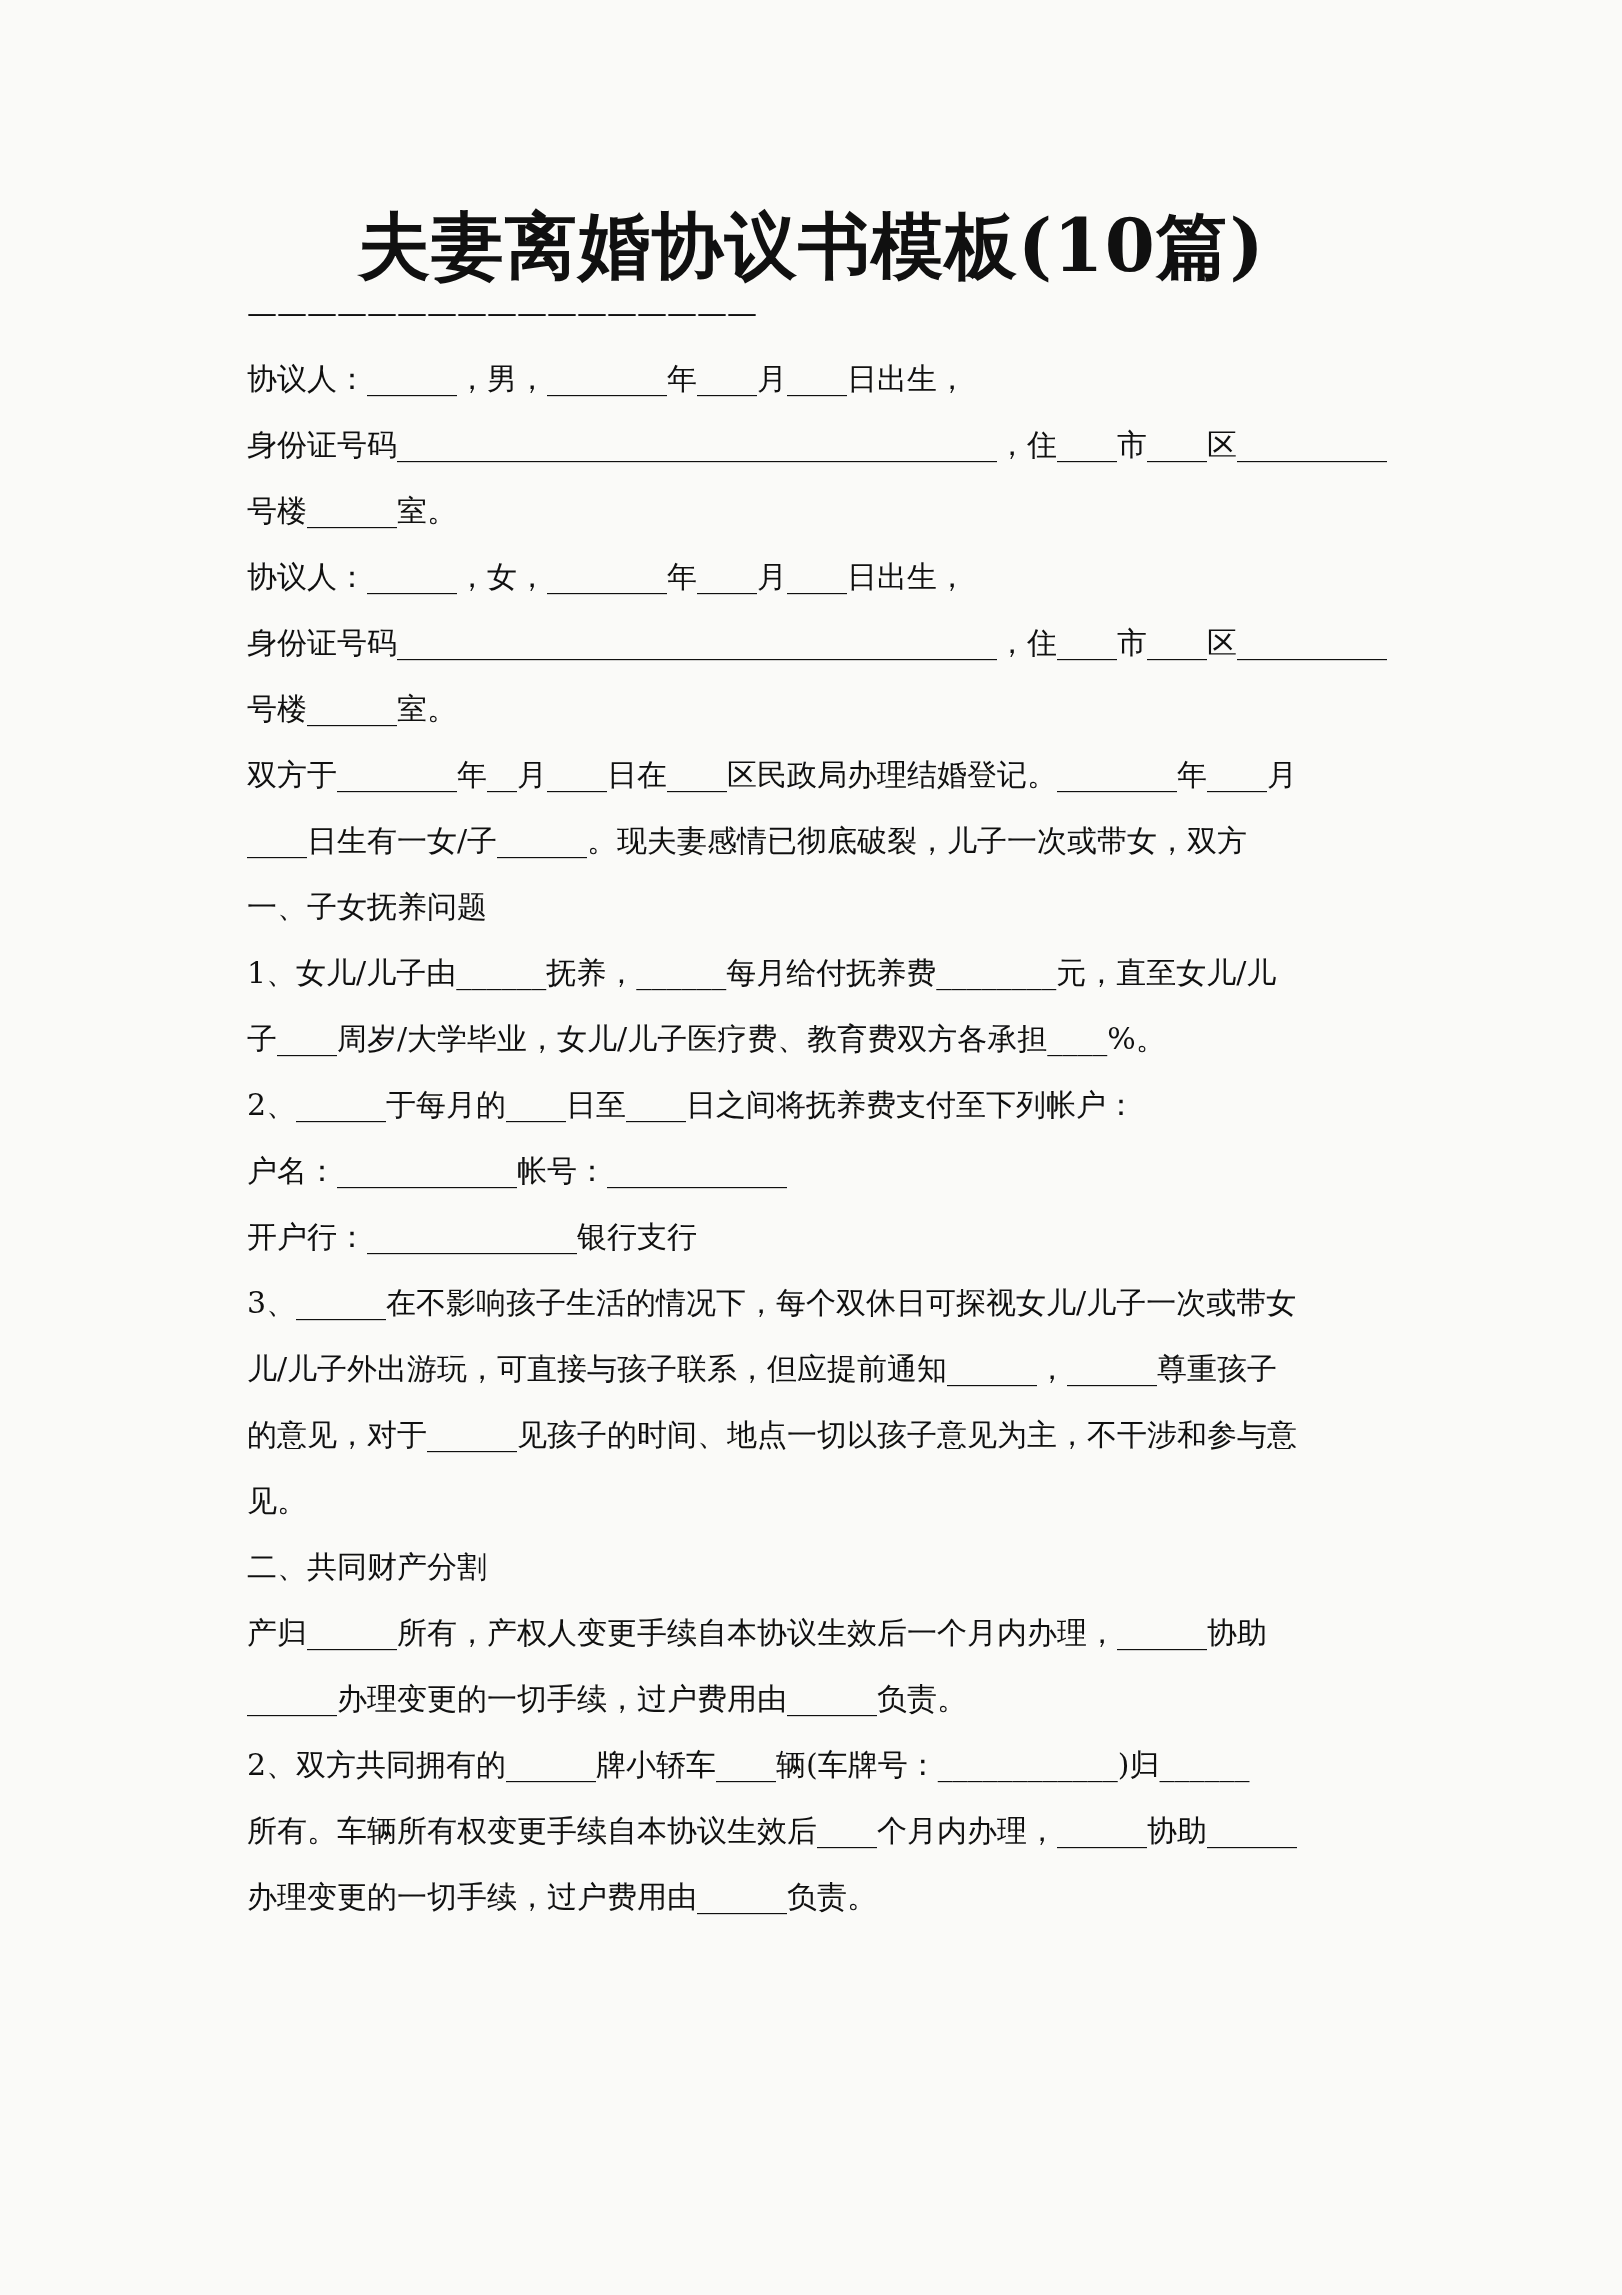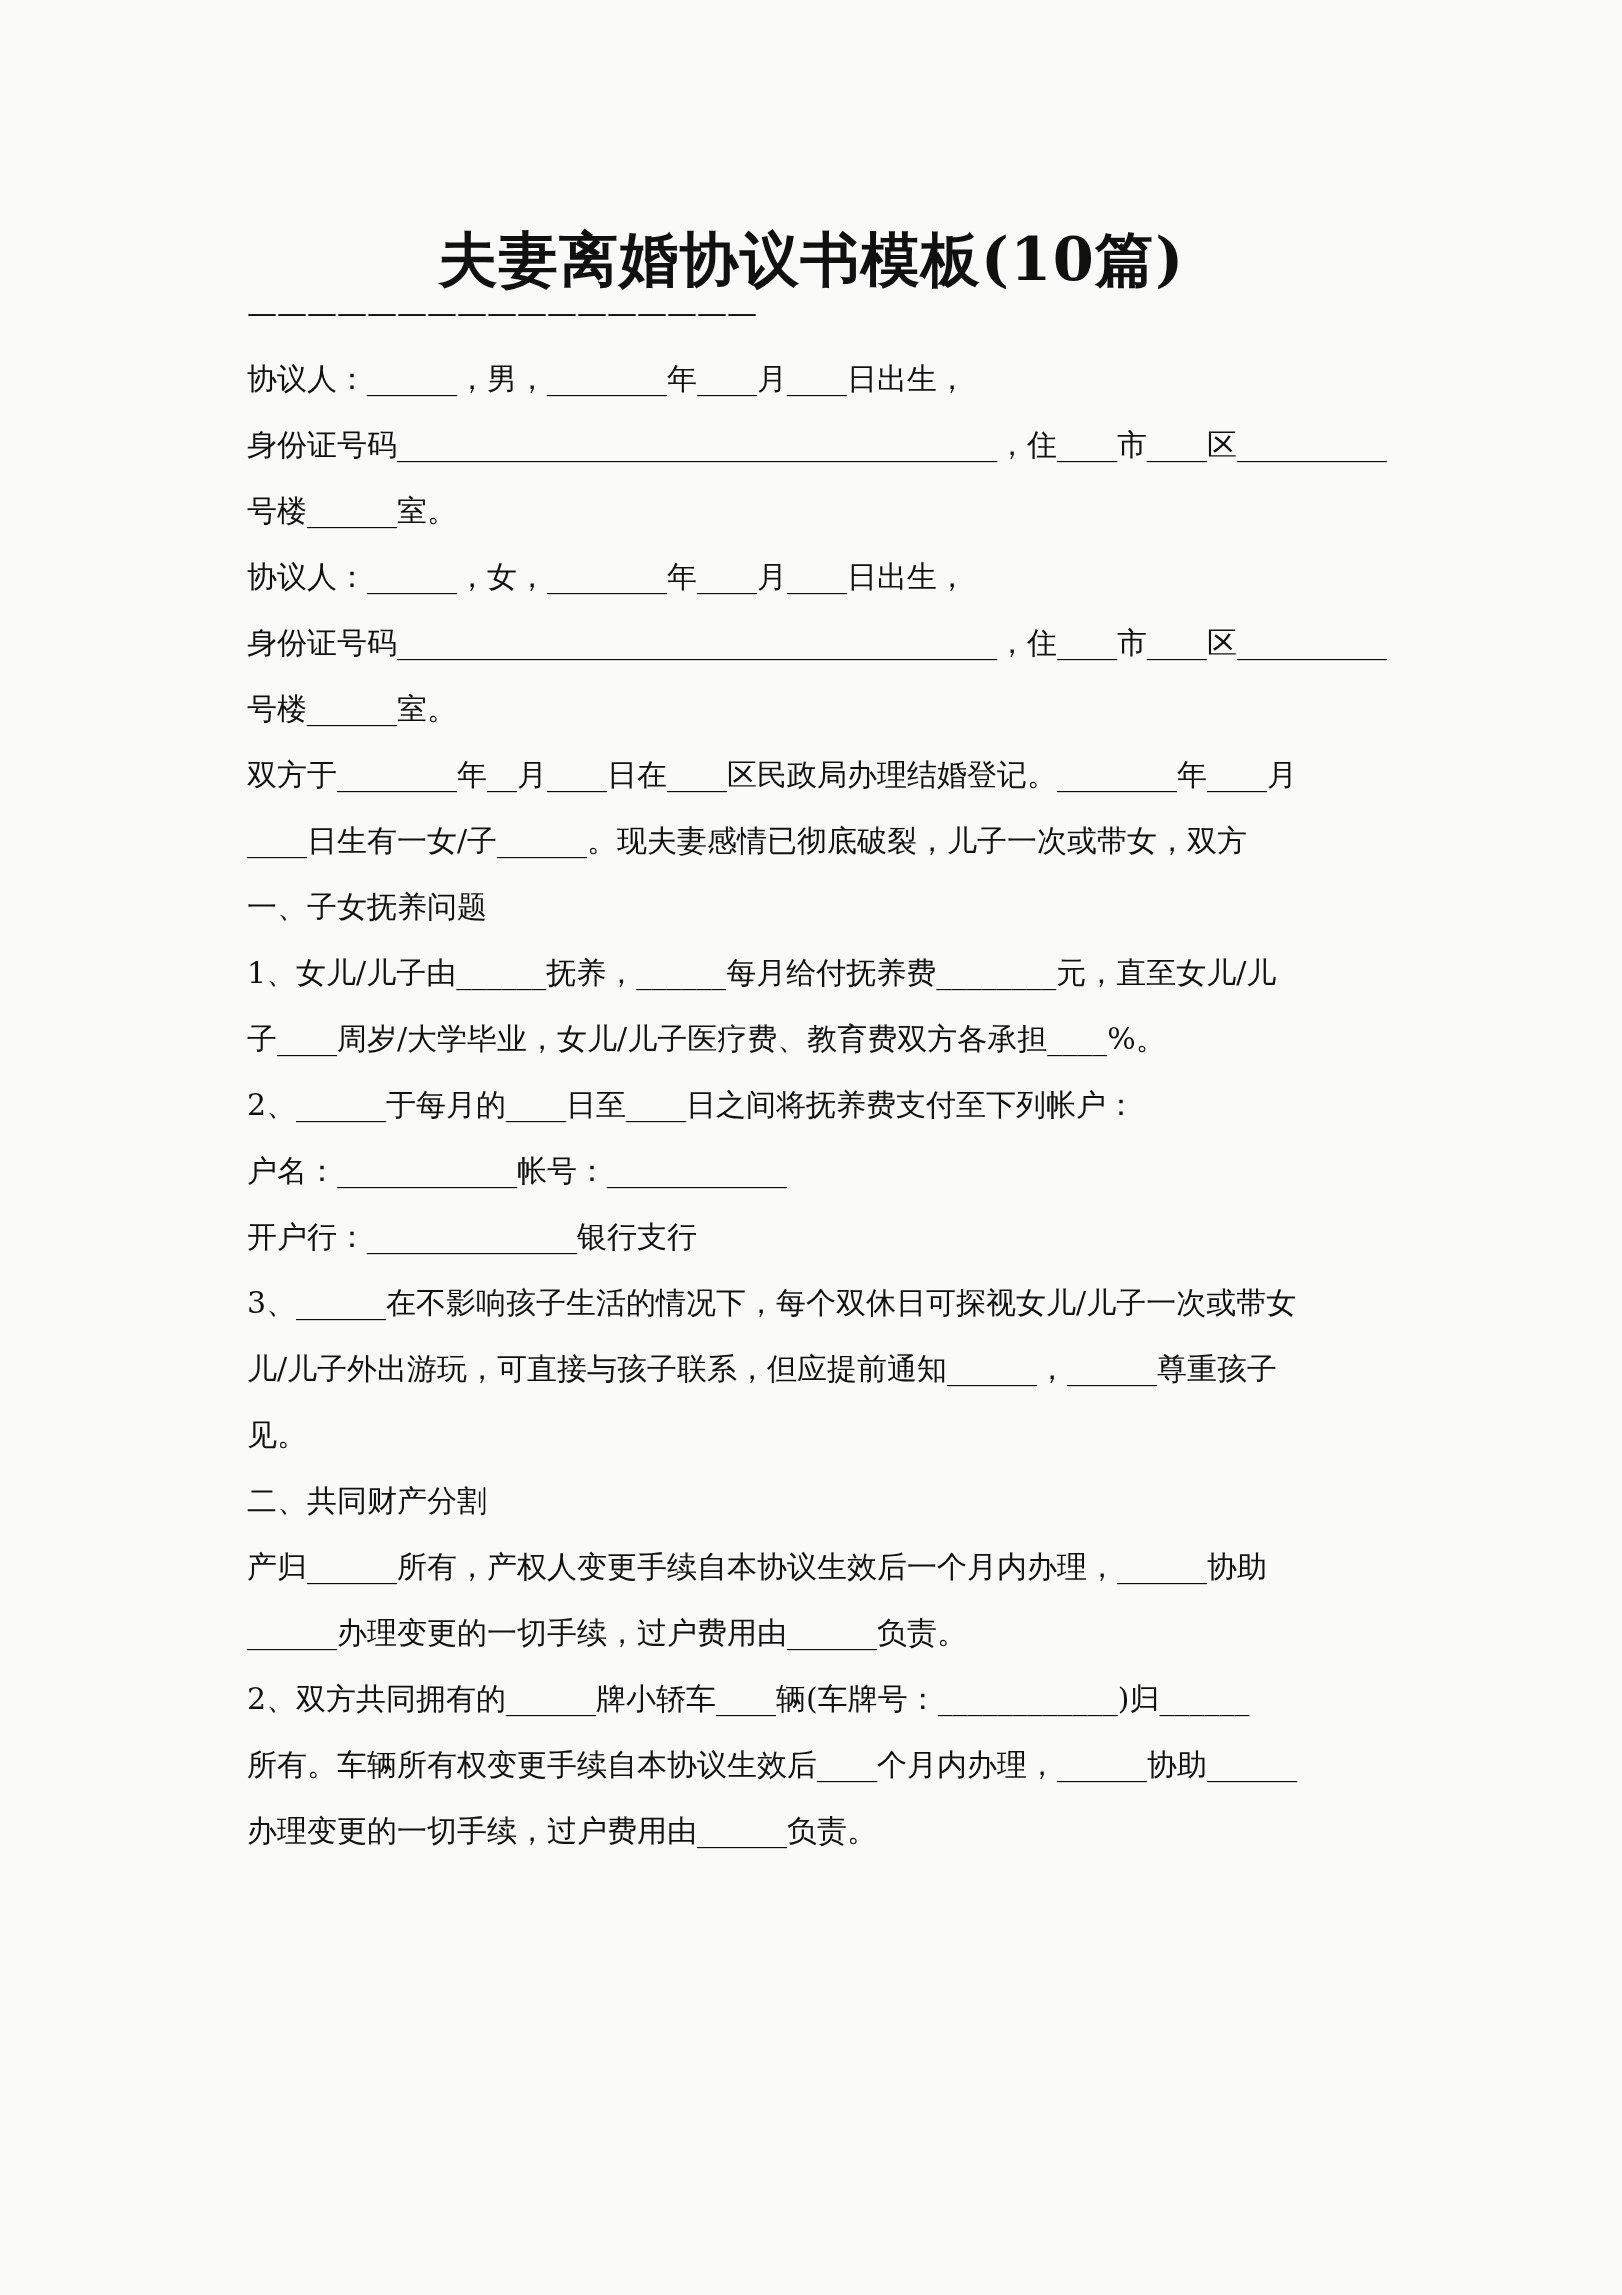--- a/index.html
+++ b/index.html
@@ -20,23 +20,23 @@
     font-family: "DejaVu Serif", "Liberation Serif", serif;
     overflow: hidden;
   }
   .title {
     position: absolute;
     top: 198px;
     left: 0;
     right: 0;
     height: 95px;
     line-height: 95px;
-    margin: 14px;
+    margin: 0;
     text-align: center;
-    font-size: 59px;
+    font-size: 72px;
     font-weight: 700;
     letter-spacing: 1.3px;
     white-space: nowrap;
   }
   .body {
     position: absolute;
     left: 247px;
     top: 280px;
     width: 1139px;
   }
@@ -69,20 +69,21 @@
         <div class="line">双方于________年__月____日在____区民政局办理结婚登记。________年____月</div>
         <div class="line">____日生有一女/子______。现夫妻感情已彻底破裂，儿子一次或带女，双方</div>
         <div class="line">一、子女抚养问题</div>
         <div class="line">1、女儿/儿子由______抚养，______每月给付抚养费________元，直至女儿/儿</div>
         <div class="line">子____周岁/大学毕业，女儿/儿子医疗费、教育费双方各承担____%。</div>
         <div class="line">2、______于每月的____日至____日之间将抚养费支付至下列帐户：</div>
         <div class="line">户名：____________帐号：____________</div>
         <div class="line">开户行：______________银行支行</div>
         <div class="line">3、______在不影响孩子生活的情况下，每个双休日可探视女儿/儿子一次或带女</div>
         <div class="line">儿/儿子外出游玩，可直接与孩子联系，但应提前通知______，______尊重孩子</div>
+        <div class="line">的意见，对于______见孩子的时间、地点一切以孩子意见为主，不干涉和参与意</div>
         <div class="line">见。</div>
         <div class="line">二、共同财产分割</div>
         <div class="line">产归______所有，产权人变更手续自本协议生效后一个月内办理，______协助</div>
         <div class="line">______办理变更的一切手续，过户费用由______负责。</div>
         <div class="line">2、双方共同拥有的______牌小轿车____辆(车牌号：____________)归______</div>
         <div class="line">所有。车辆所有权变更手续自本协议生效后____个月内办理，______协助______</div>
         <div class="line">办理变更的一切手续，过户费用由______负责。</div>
       </div>
   </div>
 </div>

